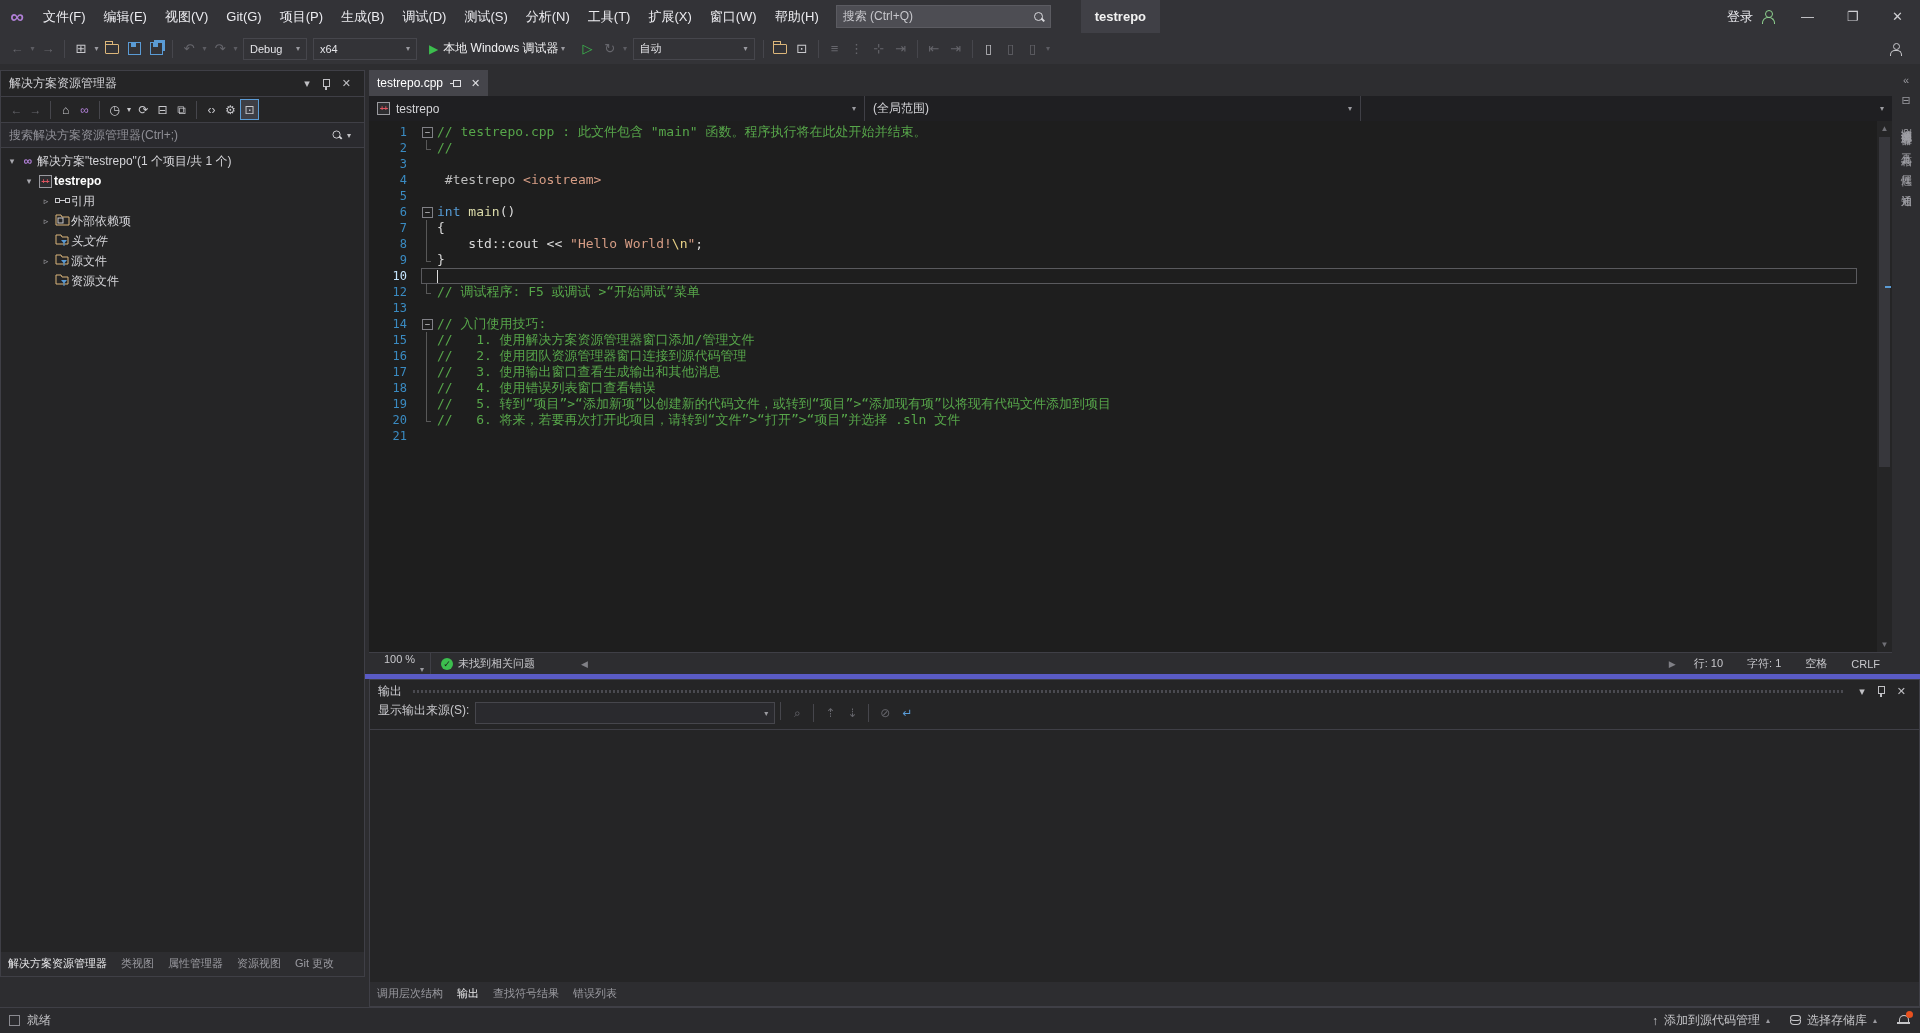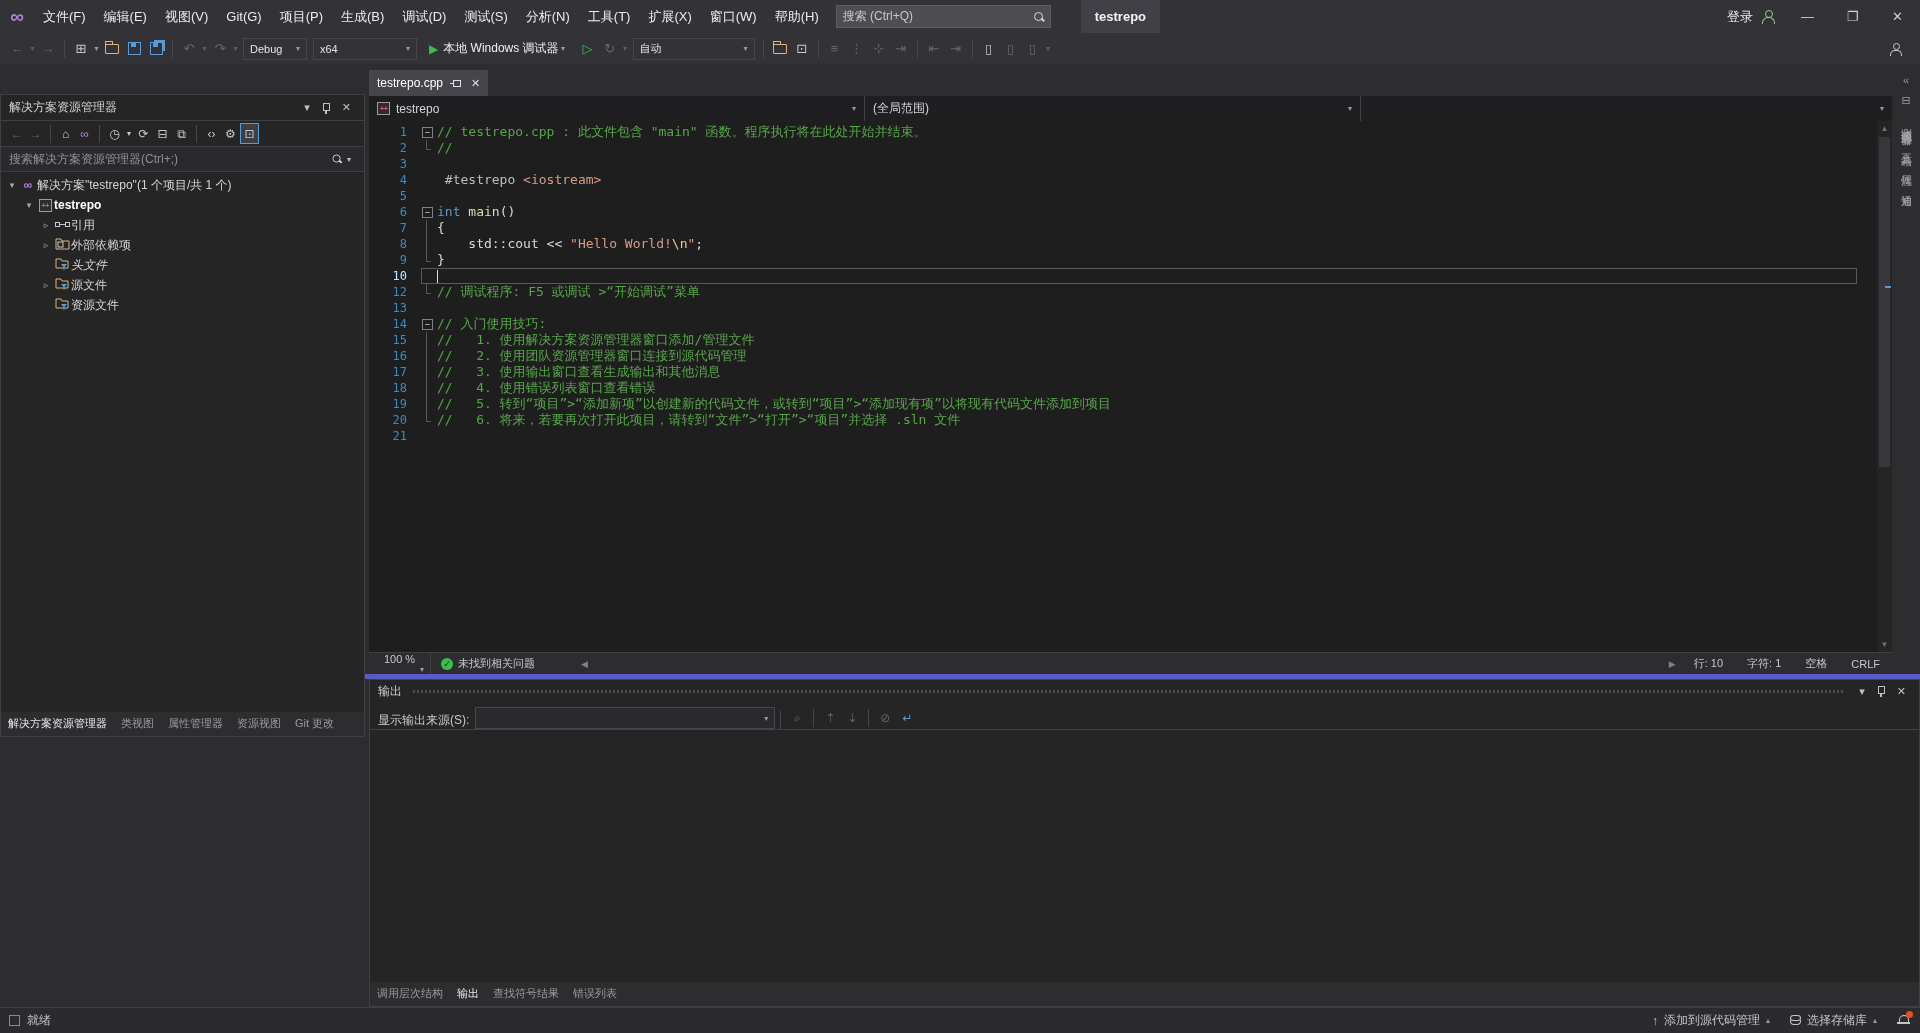--- a/index.html
+++ b/index.html
@@ -40,21 +40,21 @@
   .floppy { position:relative; width:13px; height:13px; border:1.5px solid #5a9bd5; }
   .floppy::before { content:""; position:absolute; left:2px; top:0; width:5px; height:4px; background:#5a9bd5; }
   .floppy2 { box-shadow:3px -3px 0 -1px #5a9bd5; }
   .folder-ic { position:relative; width:14px; height:10px; border:1.5px solid #dcb67a; border-radius:1px; }
   .folder-ic::before { content:""; position:absolute; left:-1px; top:-4px; width:6px; height:3px; border:1.5px solid #dcb67a; border-bottom:none; }
   .feedback-ic { position:relative; width:14px; height:14px; }
   .feedback-ic::before { content:""; position:absolute; left:4px; top:1px; width:5px; height:5px; border:1.5px solid #c8c8cc; border-radius:50%; }
   .feedback-ic::after { content:""; position:absolute; left:1px; top:8px; width:10px; height:5px; border:1.5px solid #c8c8cc; border-bottom:none; border-radius:5px 5px 0 0; }
 
   
-  #left-panel { position:absolute; left:0; top:70px; width:365px; height:643px; background:#252526; border:1px solid #3f3f46;margin-top:24px; }
+  #left-panel { position:absolute; left:0; top:70px; width:365px; height:907px; background:#252526; border:1px solid #3f3f46; }
   #sep-title { height:25px; display:flex; align-items:center; padding:0 8px; color:#d0d0d4; font-size:12px; background:#252526; }
   #sep-title .grow { flex:1; }
   .small-ic { color:#c0c0c4; font-size:11px; padding:0 5px; }
   .pin-ic { position:relative; width:10px; height:12px; display:inline-block; margin:0 6px; }
   .pin-ic::before { content:""; position:absolute; left:2px; top:1px; width:5px; height:6px; border:1.5px solid #c0c0c4; }
   .pin-ic::after { content:""; position:absolute; left:4.5px; top:8px; width:1.5px; height:4px; background:#c0c0c4; }
   #sep-toolbar { height:27px; display:flex; align-items:center; padding:0 6px; border-top:1px solid #3f3f46; border-bottom:1px solid #3f3f46; }
   .sep-tb-icon { min-width:19px; height:21px; display:flex; align-items:center; justify-content:center; color:#c8c8cc; font-size:12px; }
   .sep-tb-icon.dis { color:#66666c; }
   .sep-tb-icon.purple { color:#b180d7; }
@@ -112,21 +112,21 @@
   .health-ok { width:12px; height:12px; border-radius:50%; background:#3cbe4e; color:#1e1e1e; font-size:9px; line-height:12px; text-align:center; margin:0 5px 0 10px; font-weight:bold; }
   .h-arrow { color:#808086; font-size:9px; padding:0 6px; }
   #h-track { flex:1; height:100%; }
   .stat-field { padding:0 12px; white-space:nowrap; }
 
   
   #splitter { position:absolute; left:365px; top:674px; width:1555px; height:5px; background:#5a5bc4; }
   #output-panel { position:absolute; left:369px; top:679px; width:1551px; height:328px; background:#252526; border:1px solid #3f3f46; }
   #out-header { height:22px; display:flex; align-items:center; padding:0 8px; color:#d0d0d4; }
   #out-grip { flex:1; height:5px; margin:0 10px; background-image:radial-gradient(#4a4a50 1px, transparent 1px); background-size:4px 5px; }
-  #out-toolbar { height:28px; display:flex; align-items:flex-end; padding:0 8px; border-bottom:1px solid #3f3f46; }
+  #out-toolbar { height:28px; display:flex; align-items:flex-start; padding:0 8px; border-bottom:1px solid #3f3f46; }
   #out-src-label { color:#c8c8cc; margin-right:6px; }
   #out-combo { width:300px; height:22px; background:#2a2a2e; border:1px solid #46464c; display:flex; align-items:center; padding:0 6px; }
   #out-combo .ca { margin-left:auto; font-size:8px; color:#9a9aa0; }
   .out-ic { min-width:22px; height:22px; display:flex; align-items:center; justify-content:center; color:#66666c; font-size:12px; }
   .out-ic.colored { color:#5a9bd5; }
   #out-tabs { position:absolute; left:0; bottom:0; width:100%; height:24px; background:#2d2d30; display:flex; }
 
   
   #right-strip { position:absolute; right:0; top:70px; width:28px; height:604px; background:#2d2d30; display:flex; flex-direction:column; align-items:center; }
   .rs-icon { color:#9a9aa0; font-size:11px; margin:4px 0; }

